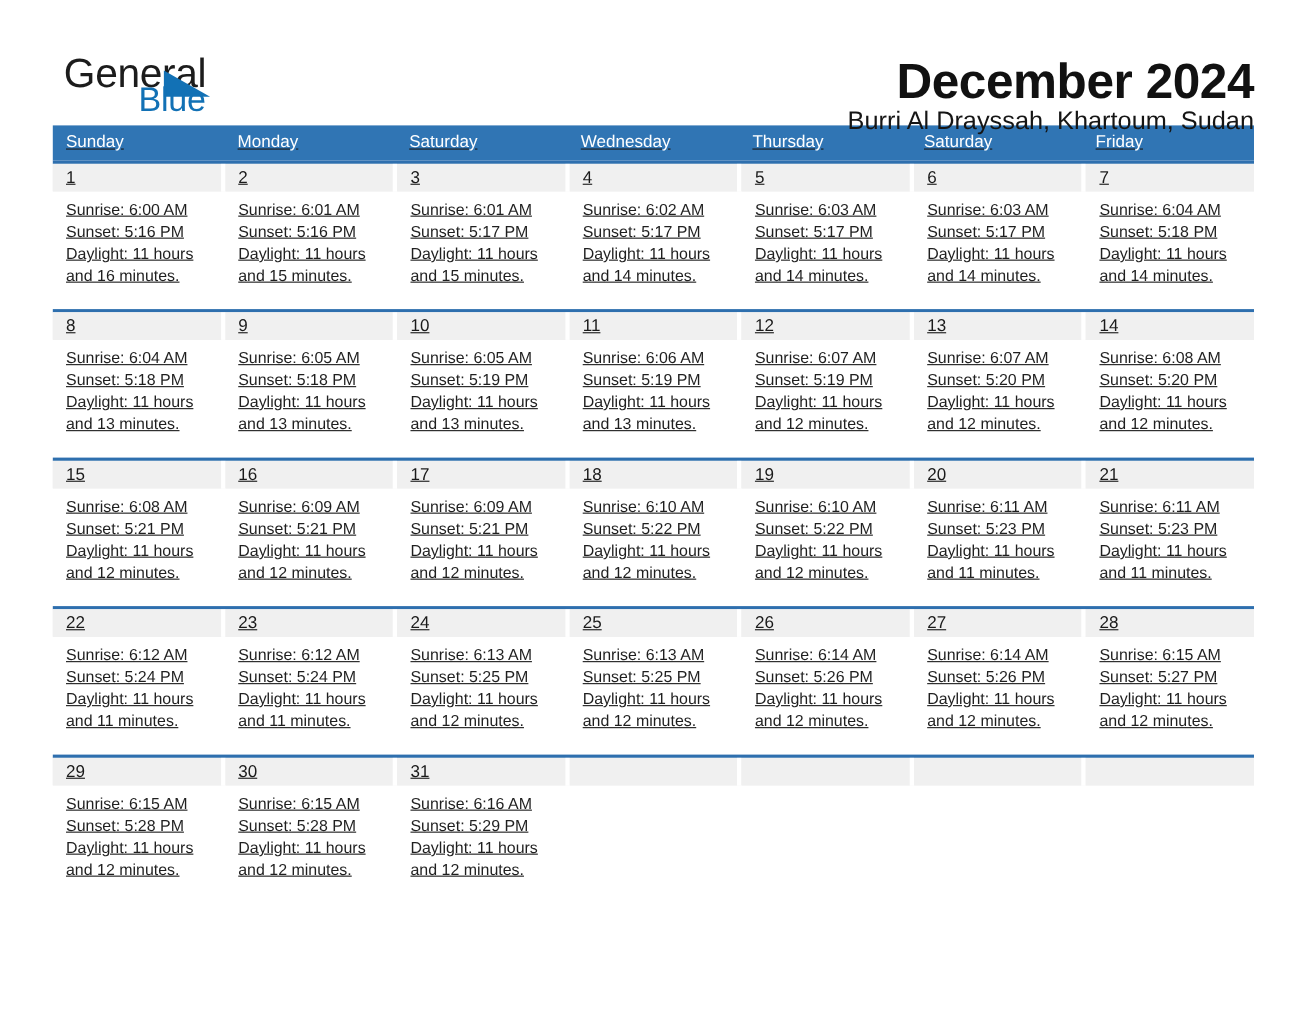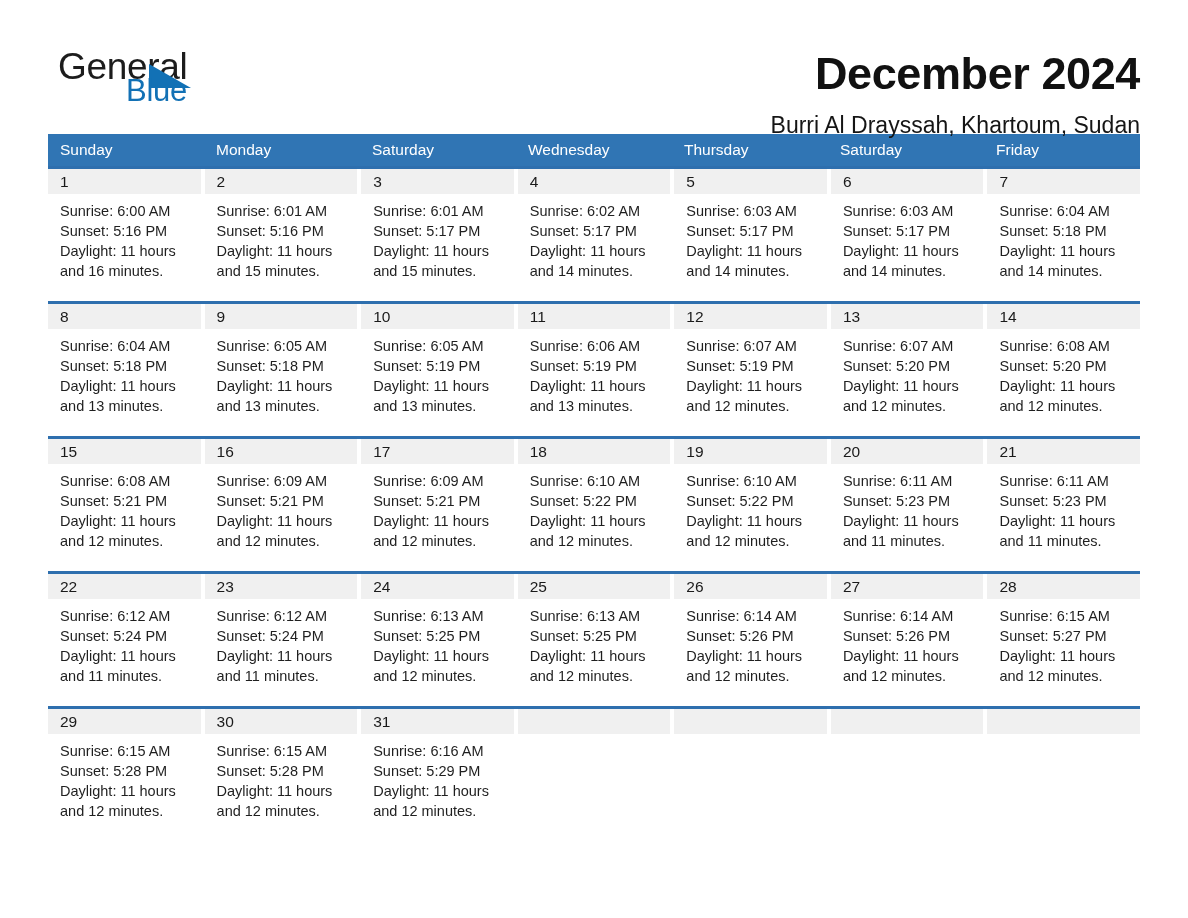--- a/index.html
+++ b/index.html
@@ -73,29 +73,29 @@
     font-weight: bold;
     color: #111111;
     line-height: 1.05;
     letter-spacing: -0.4px;
     white-space: nowrap;
   }
   .location {
     font-size: 23px;
     font-weight: normal;
     color: #151515;
-    margin-top: 16px;
     line-height: 1.1;
     white-space: nowrap;
   }
 
   
   .calendar {
-    margin-top: 26px;
+    margin-top: 6px;
     width: 1092px;
+    text-decoration: underline;
   }
   .weekday-row {
     display: flex;
     background: #3075b4;
     height: 32px;
   }
   .weekday {
     flex: 1 1 0;
     color: #ffffff;
     font-size: 15.5px;

